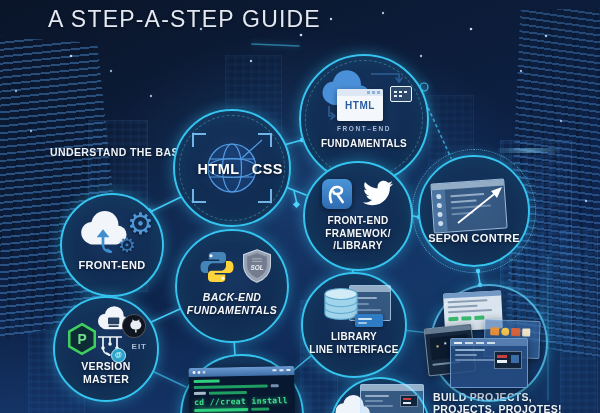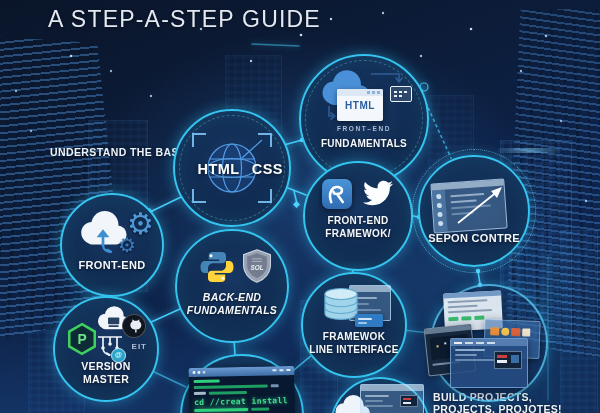--- a/index.html
+++ b/index.html
@@ -249,20 +249,21 @@
       <svg width="30" height="30" viewBox="0 0 26 26">
         <path d="M8 20 C5 12 9 6 14 7 C19 8 18 13 13 13 C11 13 10 12 10 11 M13 13 L18 20" stroke="#fff" stroke-width="2.2" fill="none" stroke-linecap="round"></path>
       </svg>
     </div>
     <svg class="abs" style="left:57px;top:15px;" width="32" height="30" viewBox="0 0 24 24">
       <path fill="#fdfeff" d="M23.954 4.569c-.885.389-1.83.654-2.825.775 1.014-.611 1.794-1.574 2.163-2.723-.951.555-2.005.959-3.127 1.184-.896-.959-2.173-1.559-3.591-1.559-2.717 0-4.92 2.203-4.92 4.917 0 .39.045.765.127 1.124C7.691 8.094 4.066 6.13 1.64 3.161c-.427.722-.666 1.561-.666 2.475 0 1.71.87 3.213 2.188 4.096-.807-.026-1.566-.248-2.228-.616v.061c0 2.385 1.693 4.374 3.946 4.827-.413.111-.849.171-1.296.171-.314 0-.615-.03-.916-.086.631 1.953 2.445 3.377 4.604 3.417-1.68 1.319-3.809 2.105-6.102 2.105-.39 0-.779-.023-1.17-.067 2.189 1.394 4.768 2.209 7.557 2.209 9.054 0 13.999-7.496 13.999-13.986 0-.209 0-.42-.015-.63.961-.689 1.8-1.56 2.46-2.548l-.047-.02z"></path>
     </svg>
     <div class="clabel" style="top:52px;font-size:10px;">
       <div>FRONT-END</div>
       <div>FRAMEWOK/</div>
+      <div>/LIBRARY</div>
     </div>
   </div>
 
   <div class="circle cE outer-dotted">
     <div class="mockwin" style="left:12px;top:24px;width:72px;height:48px;transform:rotate(-4deg);">
       <div class="mbar"></div>
       <div class="mside"></div>
       <span class="mdot" style="top:10px;"></span>
       <span class="mdot" style="top:19px;"></span>
       <span class="mdot" style="top:28px;"></span>
@@ -308,21 +309,21 @@
     <svg class="abs" style="left:16px;top:12px;" width="44" height="38" viewBox="0 0 52 44">
       <path d="M7 9 V32 c0 4.5 8.5 7 19 7 s19 -2.5 19 -7 V9" fill="#9fd4ea" stroke="#5fa9cf" stroke-width="1.3"></path>
       <ellipse cx="26" cy="9" rx="19" ry="6.5" fill="#d2ecf7" stroke="#5fa9cf" stroke-width="1.3"></ellipse>
       <path d="M7 17 c0 4 8.5 7 19 7 s19 -3 19 -7 M7 25 c0 4 8.5 7 19 7 s19 -3 19 -7" fill="none" stroke="#5fa9cf" stroke-width="1.3"></path>
     </svg>
     <div class="abs" style="left:52px;top:40px;width:28px;height:13px;border-radius:2px;background:#2f7cc4;box-shadow:0 1px 4px rgba(0,0,0,.45);">
       <span class="mrow" style="left:3px;top:4px;width:14px;background:rgba(235,248,255,.85);"></span>
       <span class="mrow" style="left:3px;top:8px;width:9px;background:rgba(235,248,255,.6);"></span>
     </div>
     <div class="clabel" style="top:57px;font-size:10px;">
-      <div>FRAMEWOK</div>
+      <div>LIBRARY</div>
       <div>LINE INTERIFACE</div>
     </div>
   </div>
 
   <div class="circle cH">
     <svg class="abs" style="left:11px;top:24px;" width="32" height="34" viewBox="0 0 30 32">
       <polygon points="15,2 27,9 27,23 15,30 3,23 3,9" fill="rgba(10,40,25,.55)" stroke="#3ecf5e" stroke-width="2.4"></polygon>
       <text x="15" y="21" text-anchor="middle" font-size="13" font-weight="bold" fill="#6fe08a" font-family="Liberation Sans, sans-serif">P</text>
     </svg>
     <svg class="abs" style="left:38px;top:6px;" width="40" height="28" viewBox="0 0 64 42">

